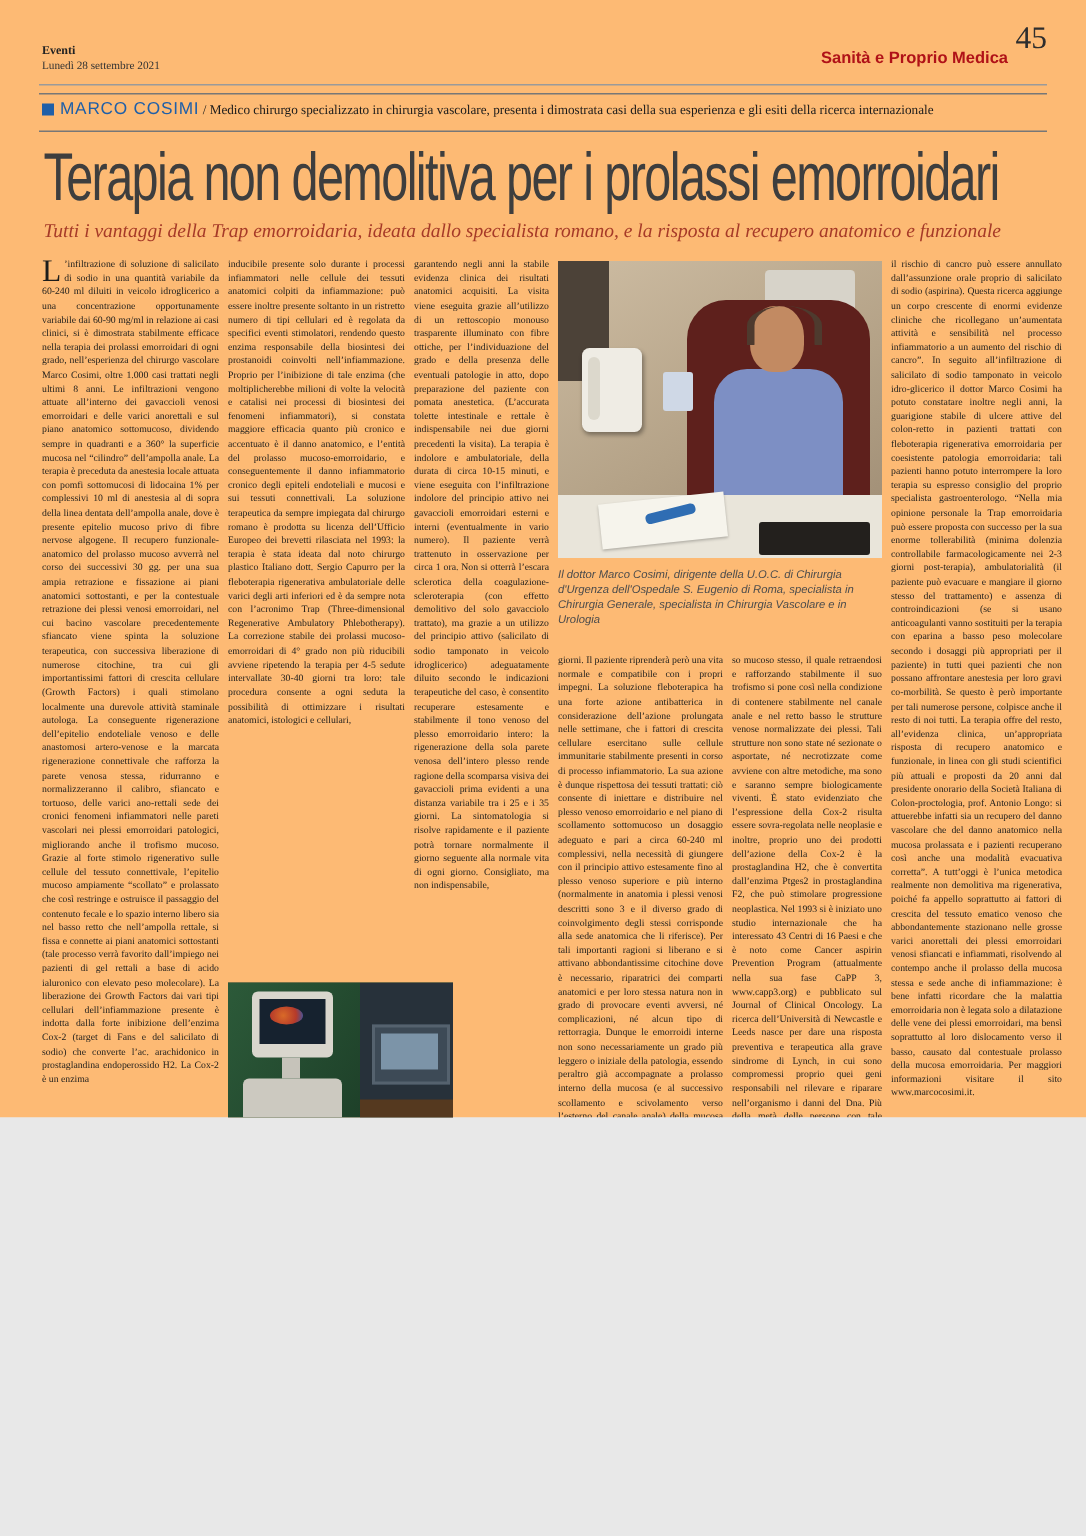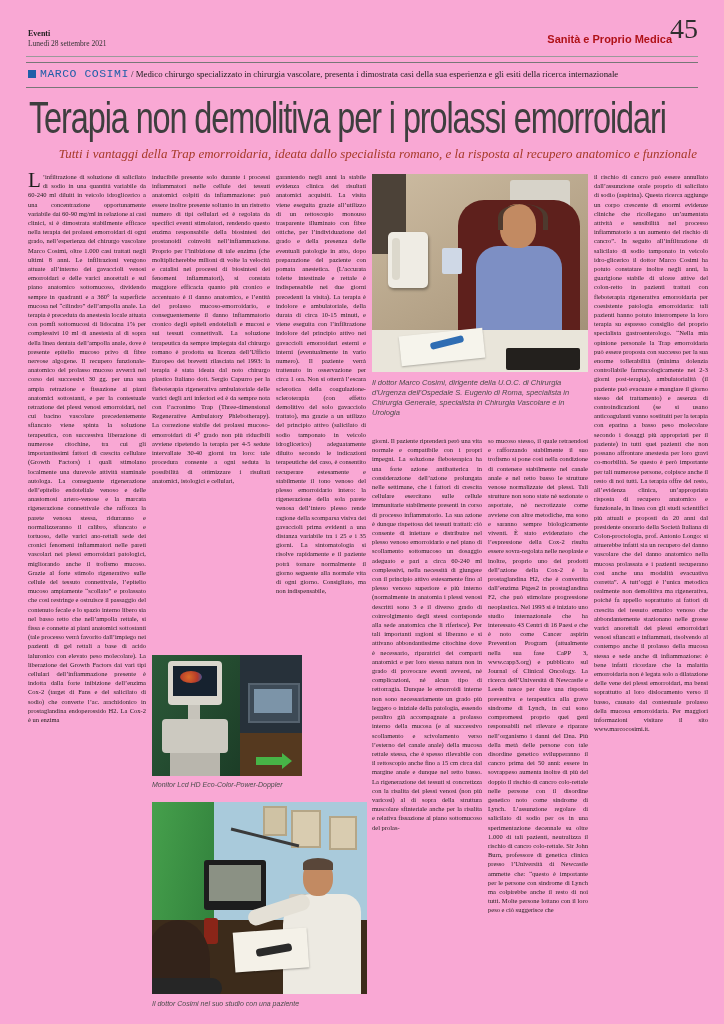--- a/index.html
+++ b/index.html
@@ -1,36 +1,36 @@
 <!DOCTYPE html>
 <html lang="it"><head>
 <meta charset="utf-8">
 <style>
   html,body{margin:0;padding:0;background:#e8e8e8;}
-  #page{position:relative;width:724px;height:1024px;background:#f9a8d4;margin:0 auto;overflow:hidden;
+  #page{position:relative;width:724px;height:745px;background:#fdba74;margin:0 auto;overflow:hidden;
         font-family:"Liberation Serif",serif;color:#1d1d1b;}
   .abs{position:absolute;}
   
   #m-section{left:28px;top:29px;font-size:8px;font-weight:bold;color:#222;}
   #m-date{left:28px;top:39px;font-size:7.5px;color:#333;}
   #m-brand{right:52px;top:33px;font-size:11px;font-weight:bold;color:#b01218;font-family:"Liberation Sans",sans-serif;}
-  #m-page{right:26px;top:13px;font-size:28px;color:#2e2e2e;font-family:"Liberation Serif",serif;}
+  #m-page{right:26px;top:13px;font-size:21px;color:#2e2e2e;font-family:"Liberation Serif",serif;}
   .rule{background:#9a9a9a;height:1px;left:26px;width:672px;}
   #rule-a{top:56px;}
   #rule-b{top:62px;background:#777;}
   #rule-c{top:87px;background:#777;}
   
   #kicker{left:28px;top:67px;width:670px;font-size:9px;color:#222;white-space:nowrap;}
   #kicker-square{display:inline-block;width:8px;height:8px;background:#1f5fa8;margin-right:4px;vertical-align:-1px;}
-  #author{color:#1f5fa8;font-size:11.5px;letter-spacing:.5px;font-family:Liberation Mono, monospace;}
+  #author{color:#1f5fa8;font-size:11.5px;letter-spacing:.5px;font-family:Liberation Sans, sans-serif;}
   #kicker-desc{font-size:8.8px;color:#1b1b1b;}
   
   #headline{left:29px;top:92px;width:920px;font-family:"Liberation Sans",sans-serif;font-size:45px;
             color:#3e3e3e;letter-spacing:-1.5px;transform:scaleX(.72);transform-origin:left top;white-space:nowrap;}
-  #deck{left:29px;top:146px;width:668px;font-style:italic;font-size:13px;color:#a63a28;text-align:right;}
+  #deck{left:29px;top:146px;width:668px;font-style:italic;font-size:13px;color:#a63a28;}
   
   .col{position:absolute;top:172px;font-size:6.5px;line-height:9.2px;text-align:justify;overflow:hidden;}
   #col1{left:28px;width:118px;height:845px;}
   #col2{left:152px;width:118px;height:478px;}
   #col3{left:276px;width:90px;height:478px;}
   #col4{left:372px;top:436px;width:110px;height:580px;}
   #col5{left:488px;top:436px;width:100px;height:580px;}
   #col6{left:594px;width:114px;height:845px;}
   #dropcap{float:left;font-size:21px;line-height:17px;padding-right:2px;color:#1d1d1b;}
   .caption{position:absolute;font-family:"Liberation Sans",sans-serif;font-style:italic;color:#4c4c4c;

